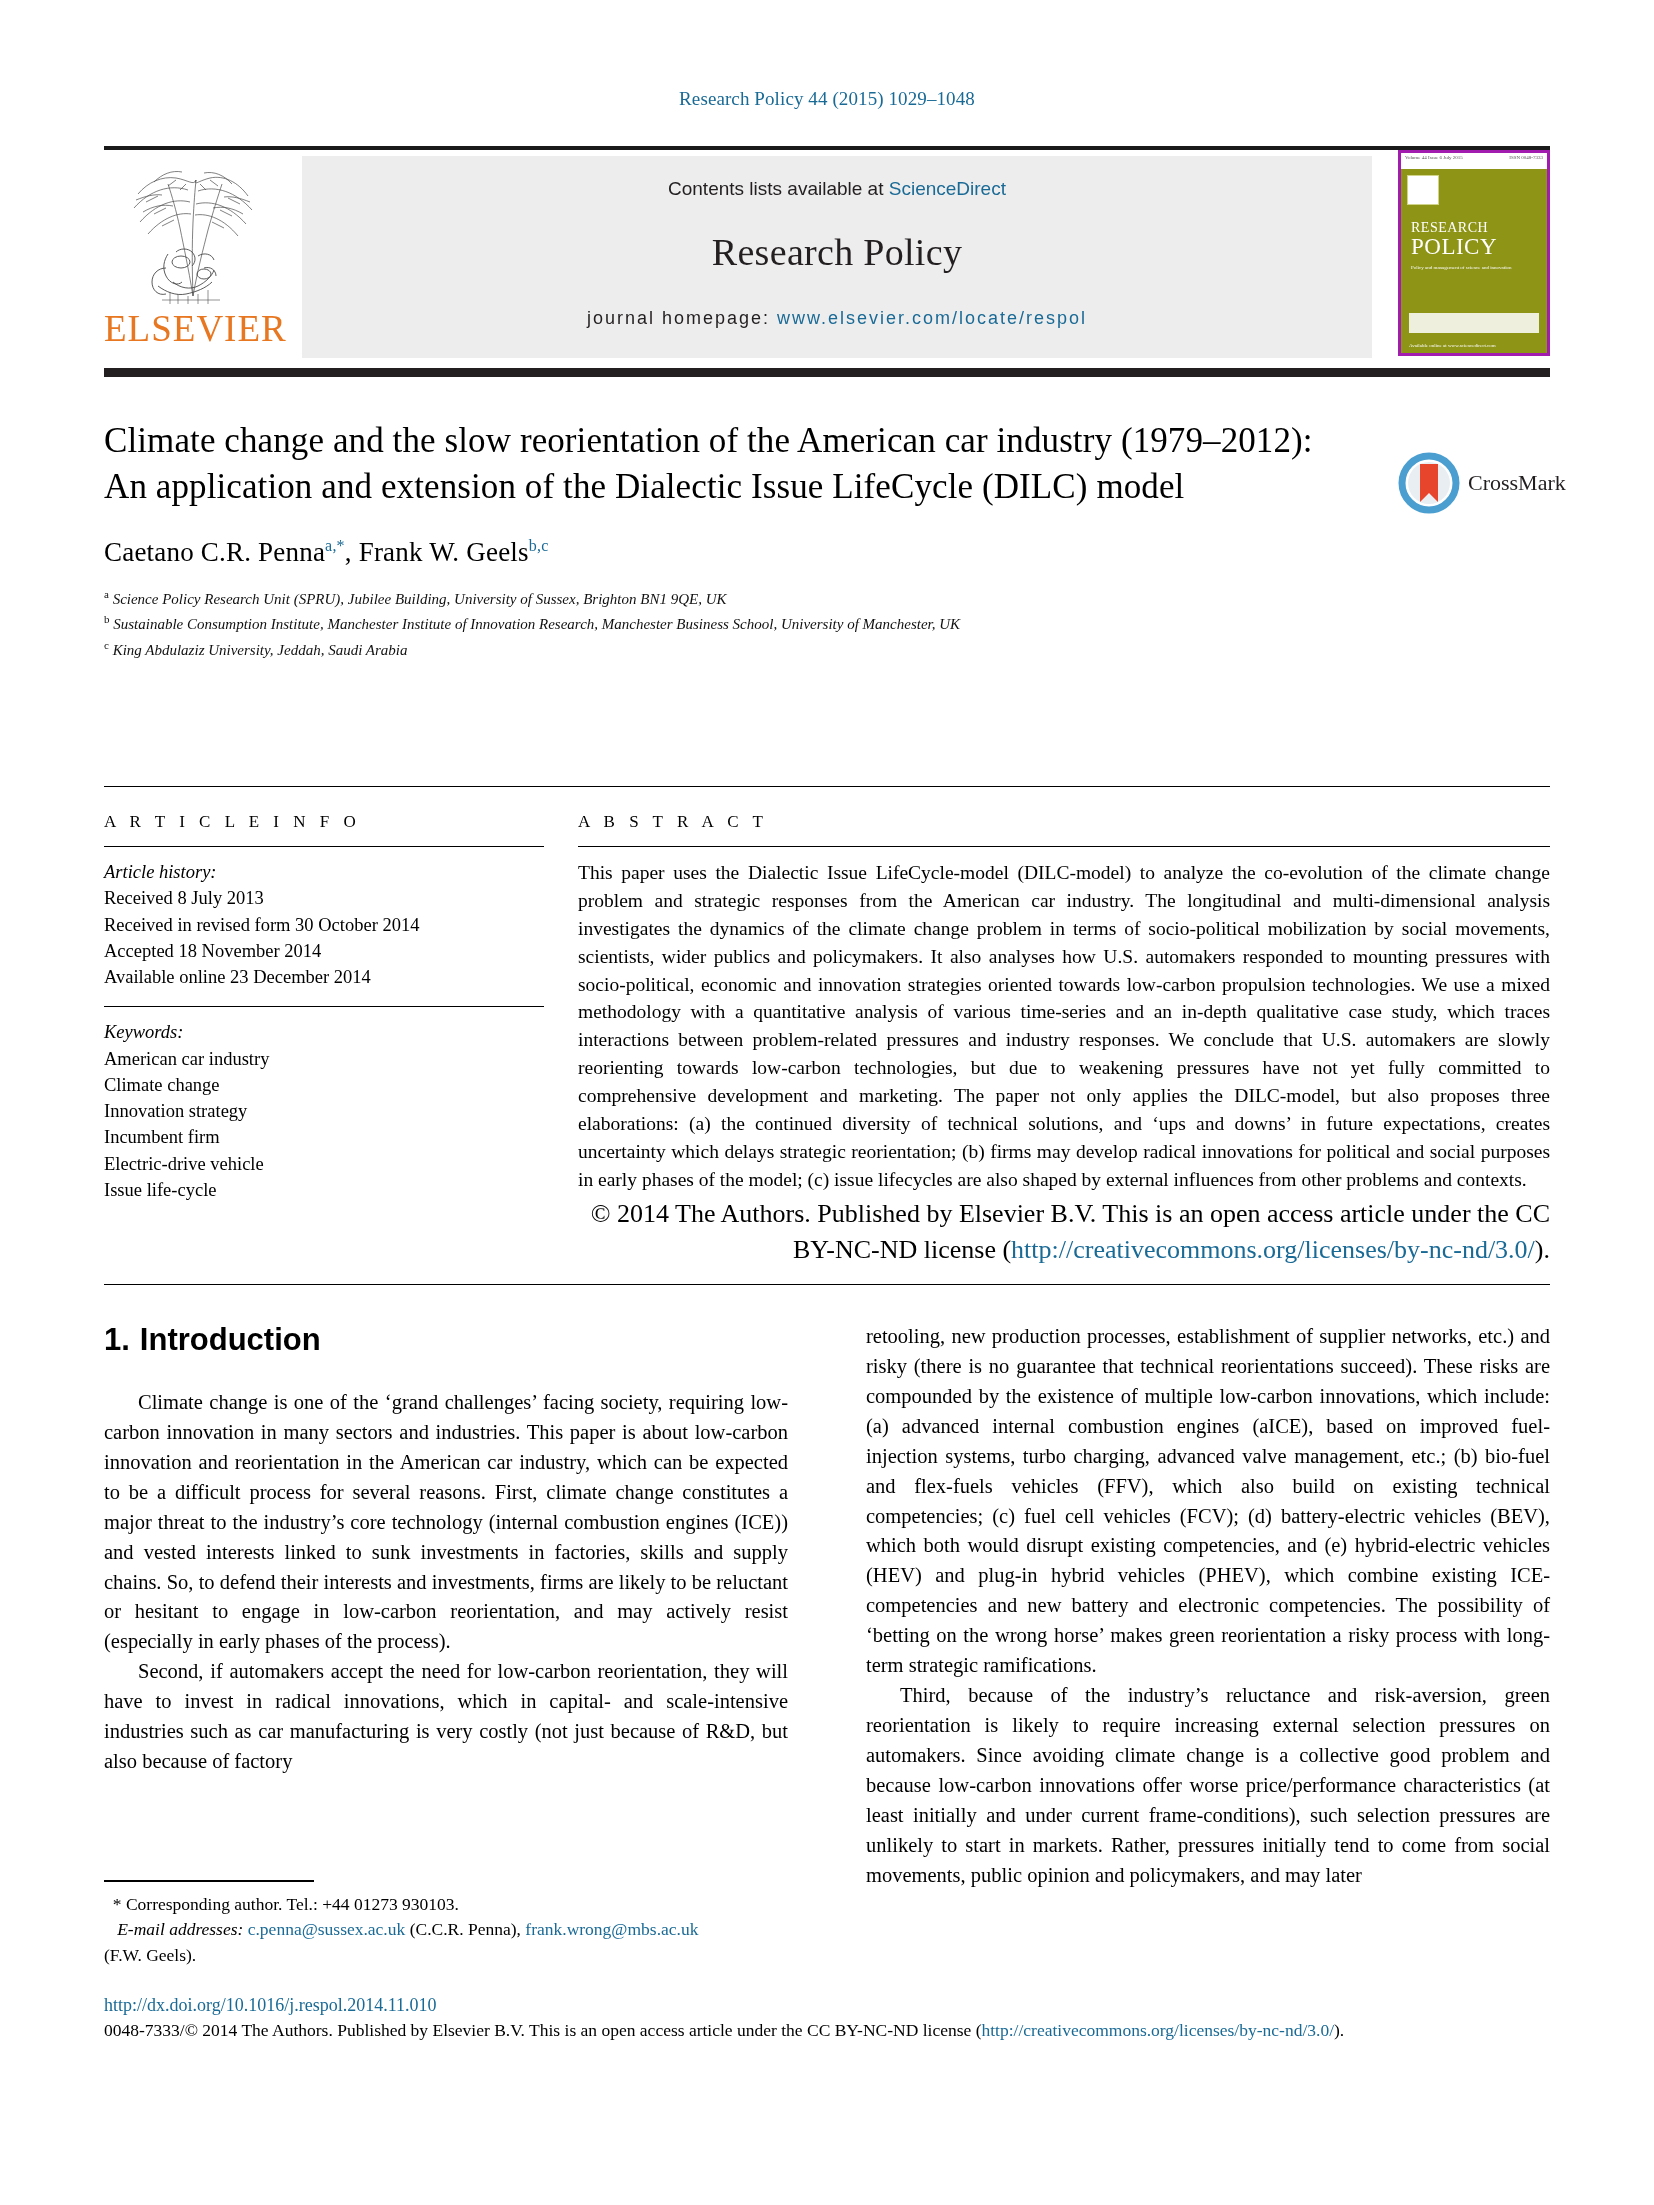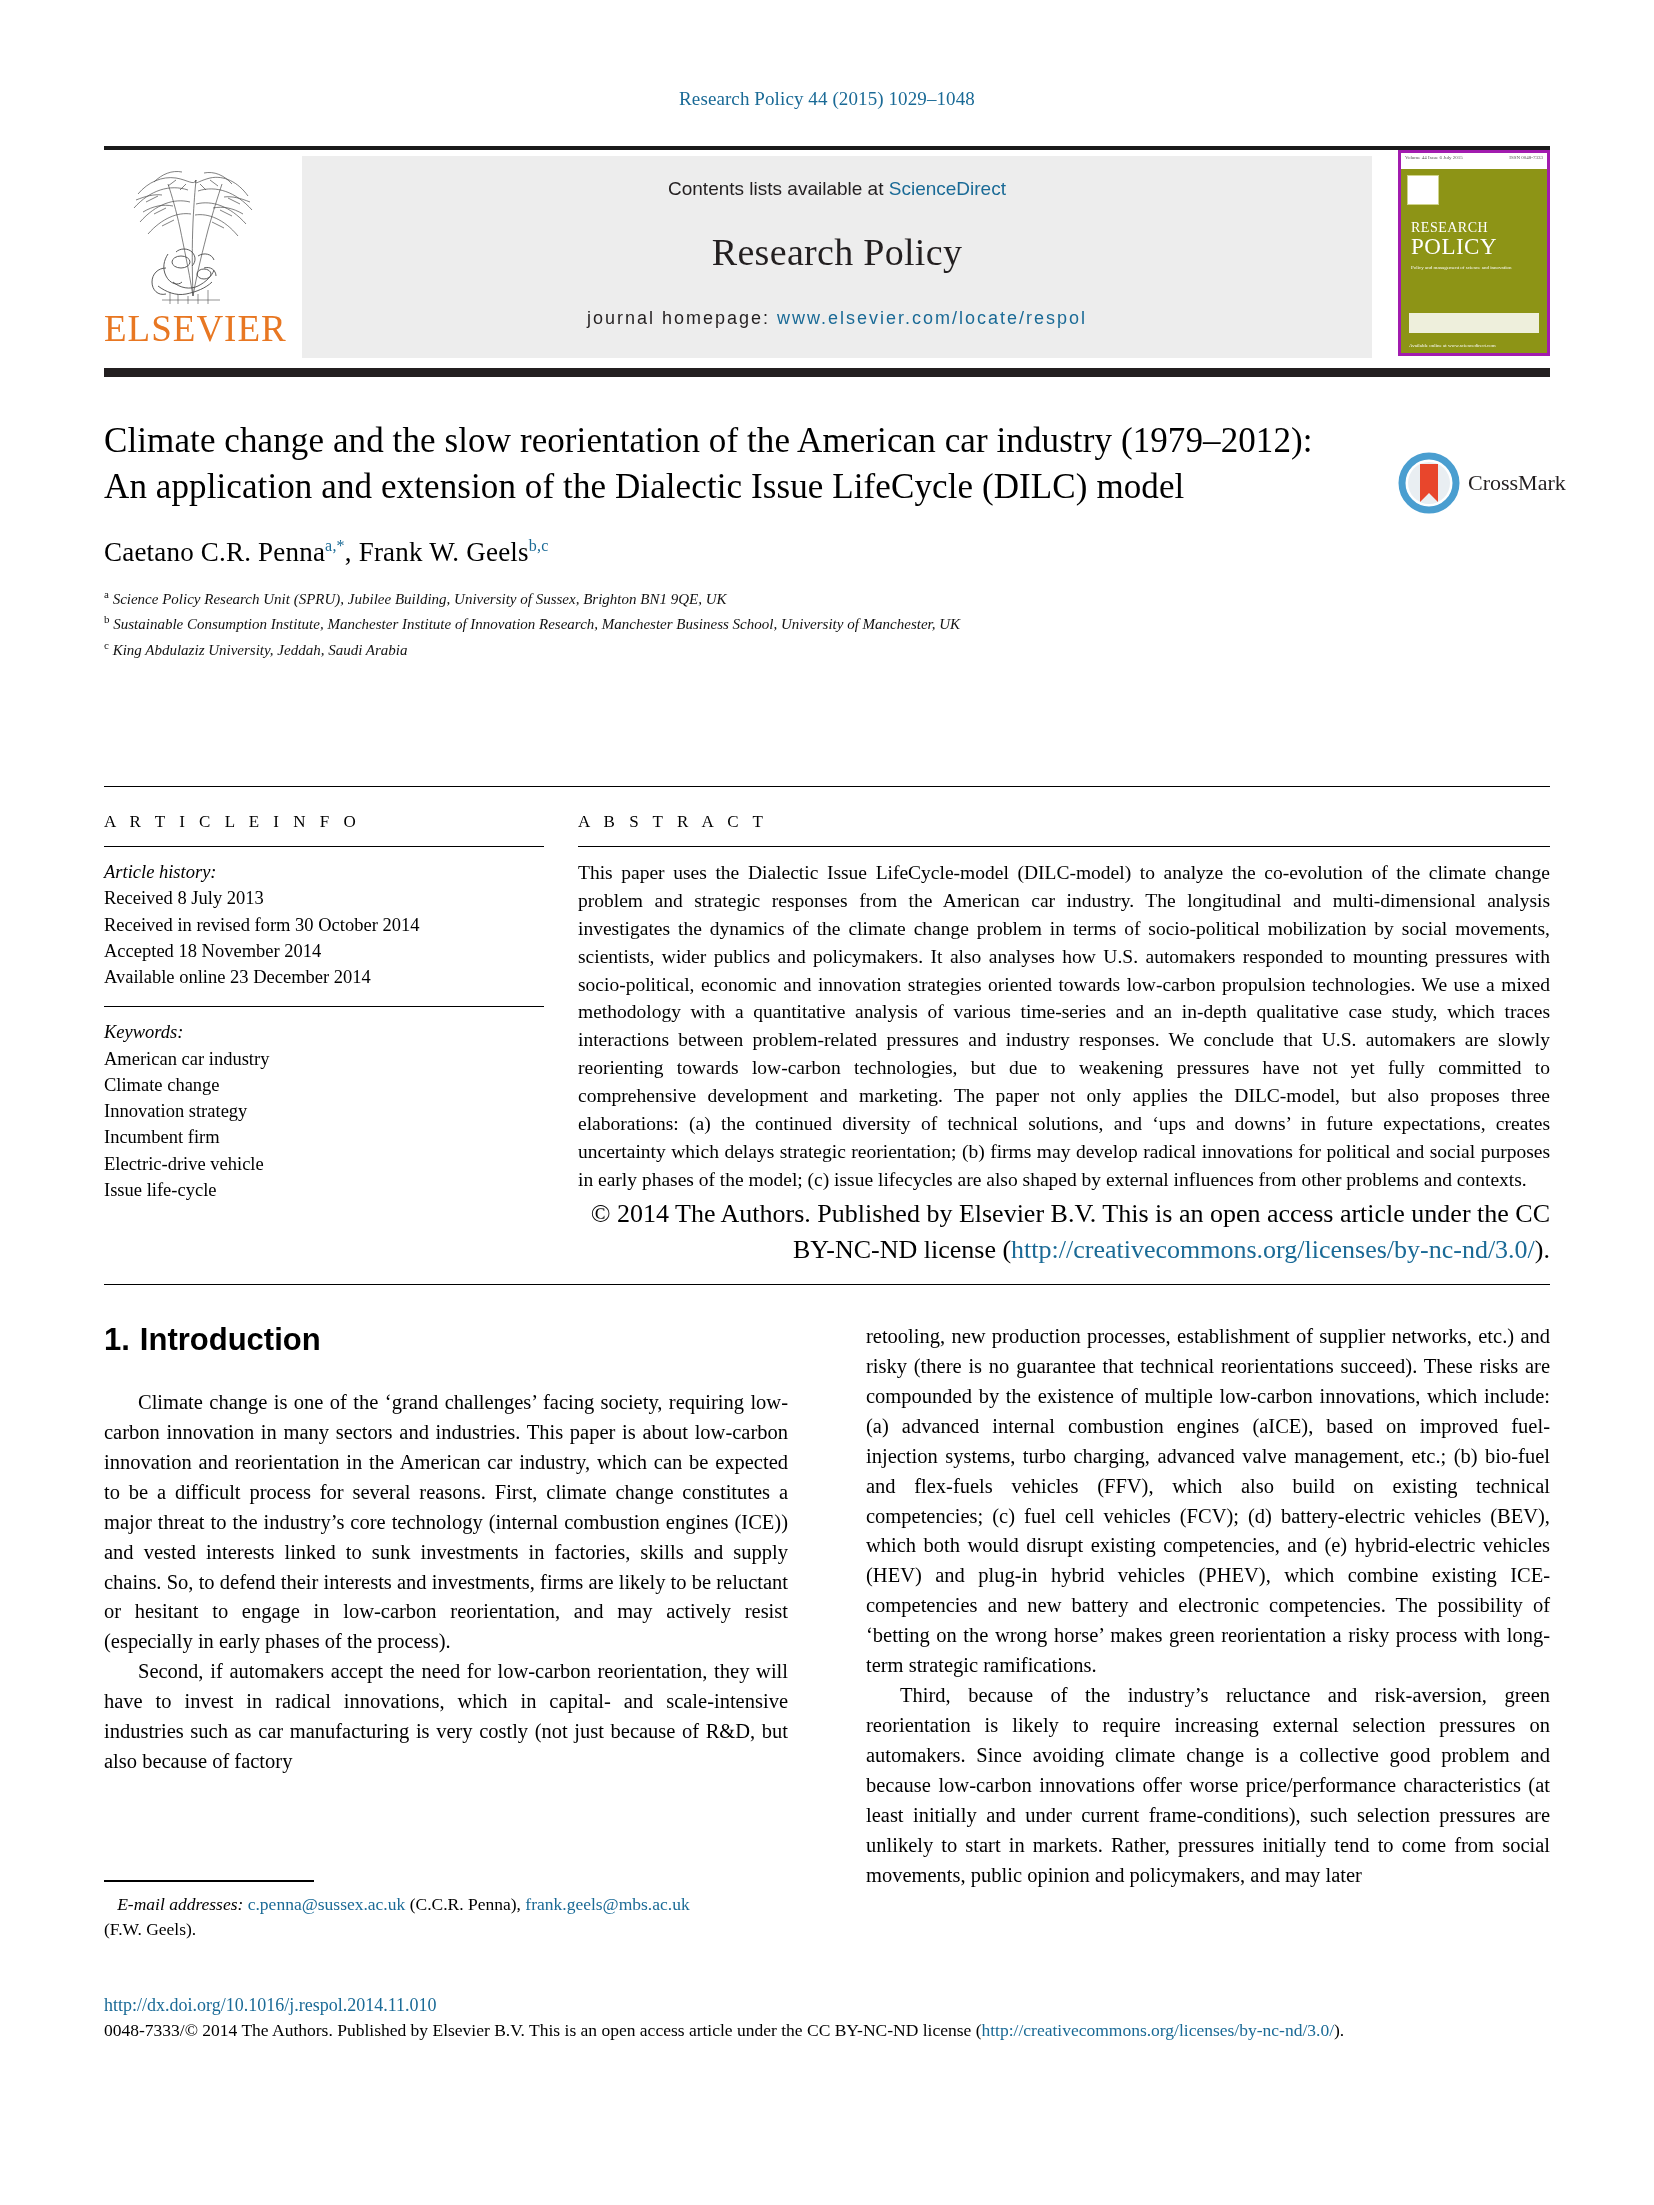--- a/index.html
+++ b/index.html
@@ -514,24 +514,28 @@
     <div class="col right">
       <p class="body-p" style="text-indent:0">retooling, new production processes, establishment of supplier networks, etc.) and risky (there is no guarantee that technical reorientations succeed). These risks are compounded by the existence of multiple low-carbon innovations, which include: (a) advanced internal combustion engines (aICE), based on improved fuel-injection systems, turbo charging, advanced valve management, etc.; (b) bio-fuel and flex-fuels vehicles (FFV), which also build on existing technical competencies; (c) fuel cell vehicles (FCV); (d) battery-electric vehicles (BEV), which both would disrupt existing competencies, and (e) hybrid-electric vehicles (HEV) and plug-in hybrid vehicles (PHEV), which combine existing ICE-competencies and new battery and electronic competencies. The possibility of ‘betting on the wrong horse’ makes green reorientation a risky process with long-term strategic ramifications.</p>
       <p class="body-p">Third, because of the industry’s reluctance and risk-aversion, green reorientation is likely to require increasing external selection pressures on automakers. Since avoiding climate change is a collective good problem and because low-carbon innovations offer worse price/performance characteristics (at least initially and under current frame-conditions), such selection pressures are unlikely to start in markets. Rather, pressures initially tend to come from social movements, public opinion and policymakers, and may later</p>
     </div>
   </div>
 
   <div class="footnote">
     <div class="fn-rule"></div>
     <div class="fn-text">
       <div>
+        &nbsp;&nbsp;<span>*</span>
+        <span>Corresponding author. Tel.: +44 01273 930103.</span>
+      </div>
+      <div>
         &nbsp;&nbsp;&nbsp;<span class="it">E-mail addresses:</span>
         <span class="lnk">c.penna@sussex.ac.uk</span>
         <span>(C.C.R. Penna),</span>
-        <span class="lnk">frank.geels@mbs.ac.uk</span>
+        <span class="lnk">frank.wrong@mbs.ac.uk</span>
       </div>
       <div>
         <span>(F.W. Geels).</span>
       </div>
     </div>
   </div>
 
   <div class="footer">
     <div class="doi">http://dx.doi.org/10.1016/j.respol.2014.11.010</div>
     <div class="issn">

